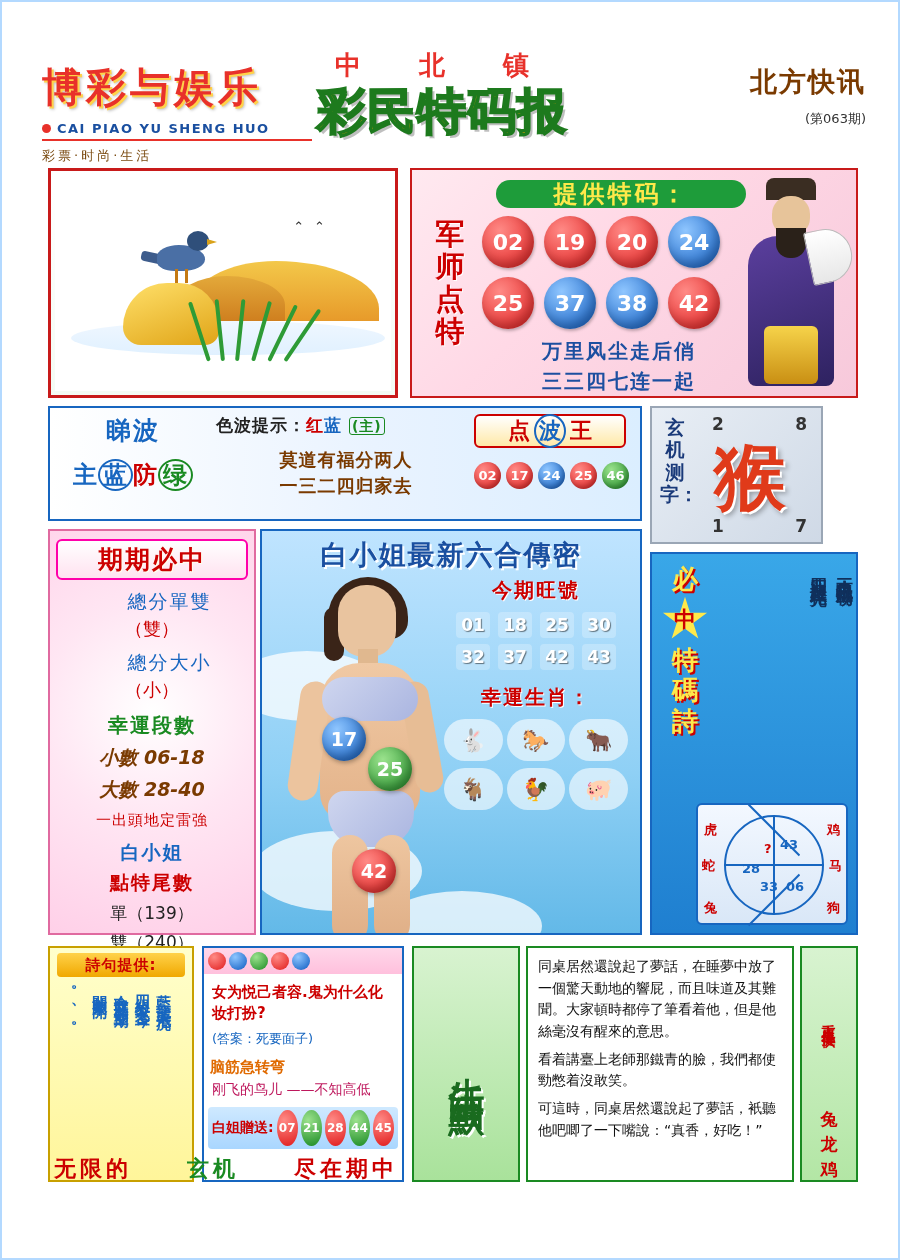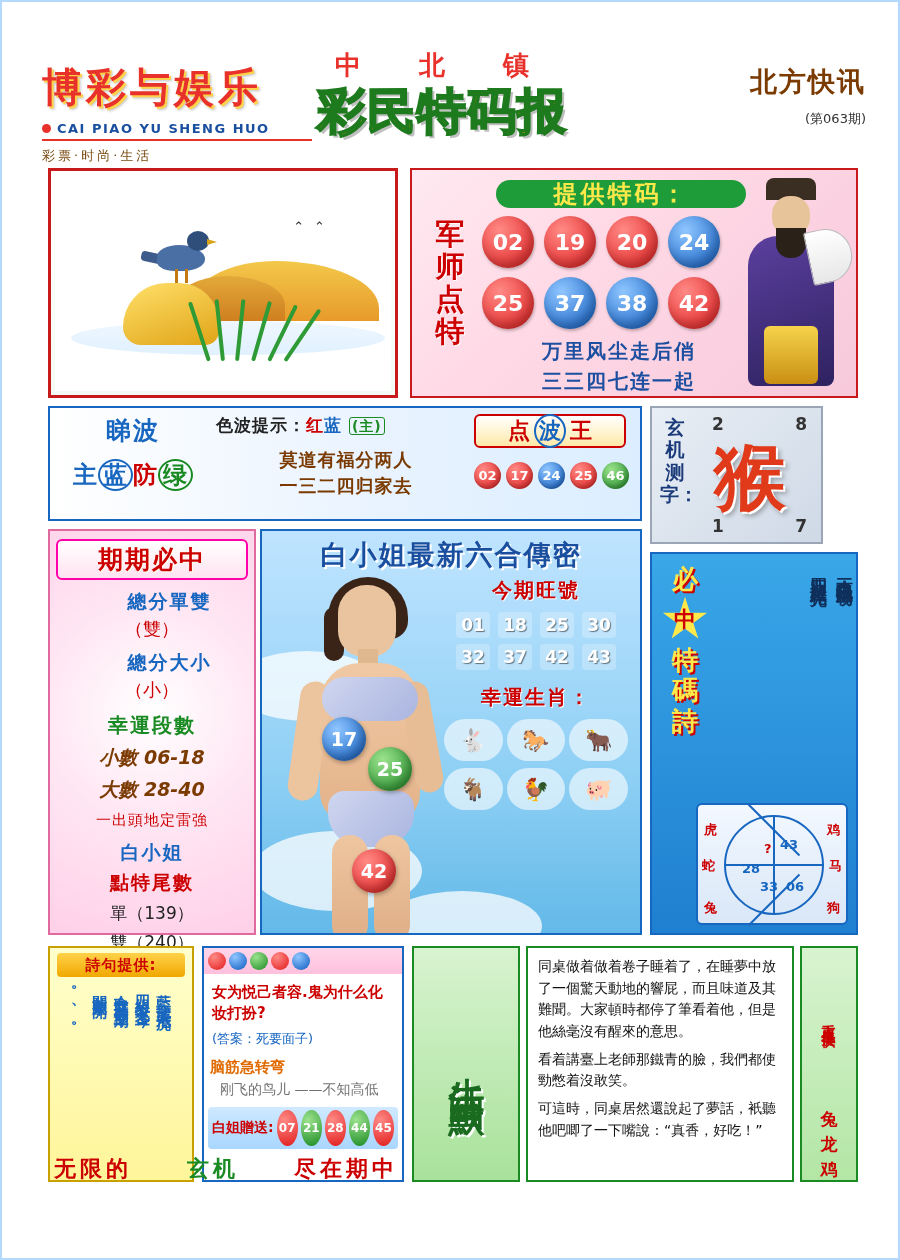--- a/index.html
+++ b/index.html
@@ -186,21 +186,21 @@
     border:2px solid #e06aa0;
     background:radial-gradient(circle at 50% 45%, #ffffff 0%, #ffe6f3 45%, #ffd0e8 100%);
     text-align:center;
   }
   .pink h3 {
     margin:8px 6px 4px; font-size:25px; font-weight:bold; color:#c00;
     letter-spacing:2px; text-shadow:1px 1px 0 #ffe;
     border:2px solid #f0a; border-radius:6px; padding:2px 0;
     background:linear-gradient(#fff,#ffe2f0);
   }
-  .pink .row { font-size:19px; color:#1766c0; margin-top:9px; letter-spacing:2px; font-weight:bold;margin-left:35px;}
+  .pink .row { font-size:19px; color:#1766c0; margin-top:9px; letter-spacing:2px; font-weight:normal;margin-left:35px;}
   .pink .val { font-size:18px; color:#c00; margin-top:2px; }
   .pink .lucky { margin-top:10px; font-size:20px; font-weight:bold; color:#1a8a22; letter-spacing:2px;}
   .pink .num { margin-top:6px; font-size:19px; color:#7a3a00; font-style:italic; font-weight:bold; }
   .pink .note { margin-top:8px; font-size:15px; color:#c00; letter-spacing:1px;}
   .pink .name { margin-top:10px; font-size:19px; color:#1766c0; font-weight:bold; letter-spacing:2px;}
   .pink .tail { margin-top:4px; font-size:19px; color:#c00; font-weight:bold; letter-spacing:2px;}
   .pink .pair { margin-top:6px; font-size:17px; color:#222; }
 
   
   .lady {
@@ -303,21 +303,21 @@
 
   .riddle-box {
     position:absolute; left:200px; top:944px; width:202px; height:236px;
     border:2px solid #1766c0; background:#ffffff;
   }
   .riddle-top { height:26px; background:linear-gradient(#ffd7ea,#ffc0dd); display:flex; align-items:center; gap:3px; padding:0 4px; }
   .rt-ball { width:18px; height:18px; border-radius:50%; font-size:10px; color:#fff; display:flex; align-items:center; justify-content:center; }
   .riddle-q { padding:8px 8px 0; font-size:15px; color:#c00; line-height:1.4; font-weight:bold; }
   .riddle-a { padding:6px 8px; font-size:13px; color:#1766c0; }
   .riddle-sub { margin-top:4px; padding:0 6px; font-size:15px; color:#e06a00; font-weight:bold; }
-  .riddle-line { padding:4px 16px; font-size:14px; color:#737373; }
+  .riddle-line { padding:4px 8px; font-size:14px; color:#be185d; }
   .bai-row { margin:4px 4px 0; display:flex; align-items:center; gap:3px; background:linear-gradient(#cfe9ff,#a9d6ff); border-radius:4px; padding:3px 4px; }
   .bai-label { font-size:14px; font-weight:bold; color:#c00; white-space:nowrap; }
   .bai-ball { width:22px; height:36px; border-radius:50%; font-size:12px; font-weight:bold; color:#fff; display:flex; align-items:center; justify-content:center; }
 
   .humor-box {
     position:absolute; left:410px; top:944px; width:108px; height:236px;
     border:2px solid #1a8a22; background:linear-gradient(#d8f3d0,#a9e29b);
     display:flex; align-items:center; justify-content:center;
   }
   .humor-box span {
@@ -619,21 +619,21 @@
       <span class="bai-ball b-green">44</span>
       <span class="bai-ball b-red">45</span>
     </div>
   </div>
 
   <div class="humor-box">
     <span>生活幽默</span>
   </div>
 
   <div class="story-box">
-    <p>同桌做着做着卷子睡着了，在睡夢中放了一個驚天動地的響屁，而且味道及其難聞。大家頓時都停了筆看着他，但是他絲毫沒有醒來的意思。</p>
+    <p>同桌居然還說起了夢話，在睡夢中放了一個驚天動地的響屁，而且味道及其難聞。大家頓時都停了筆看着他，但是他絲毫沒有醒來的意思。</p>
     <p>看着講臺上老師那鐵青的臉，我們都使勁憋着沒敢笑。</p>
     <p>可這時，同桌居然還說起了夢話，衹聽他吧唧了一下嘴說：“真香，好吃！”</p>
   </div>
 
   <div class="zd-box">
     <div class="zd-title">重点生肖提供:</div>
     <div class="zd-item">兔</div>
     <div class="zd-item">龙</div>
     <div class="zd-item">鸡</div>
   </div>

